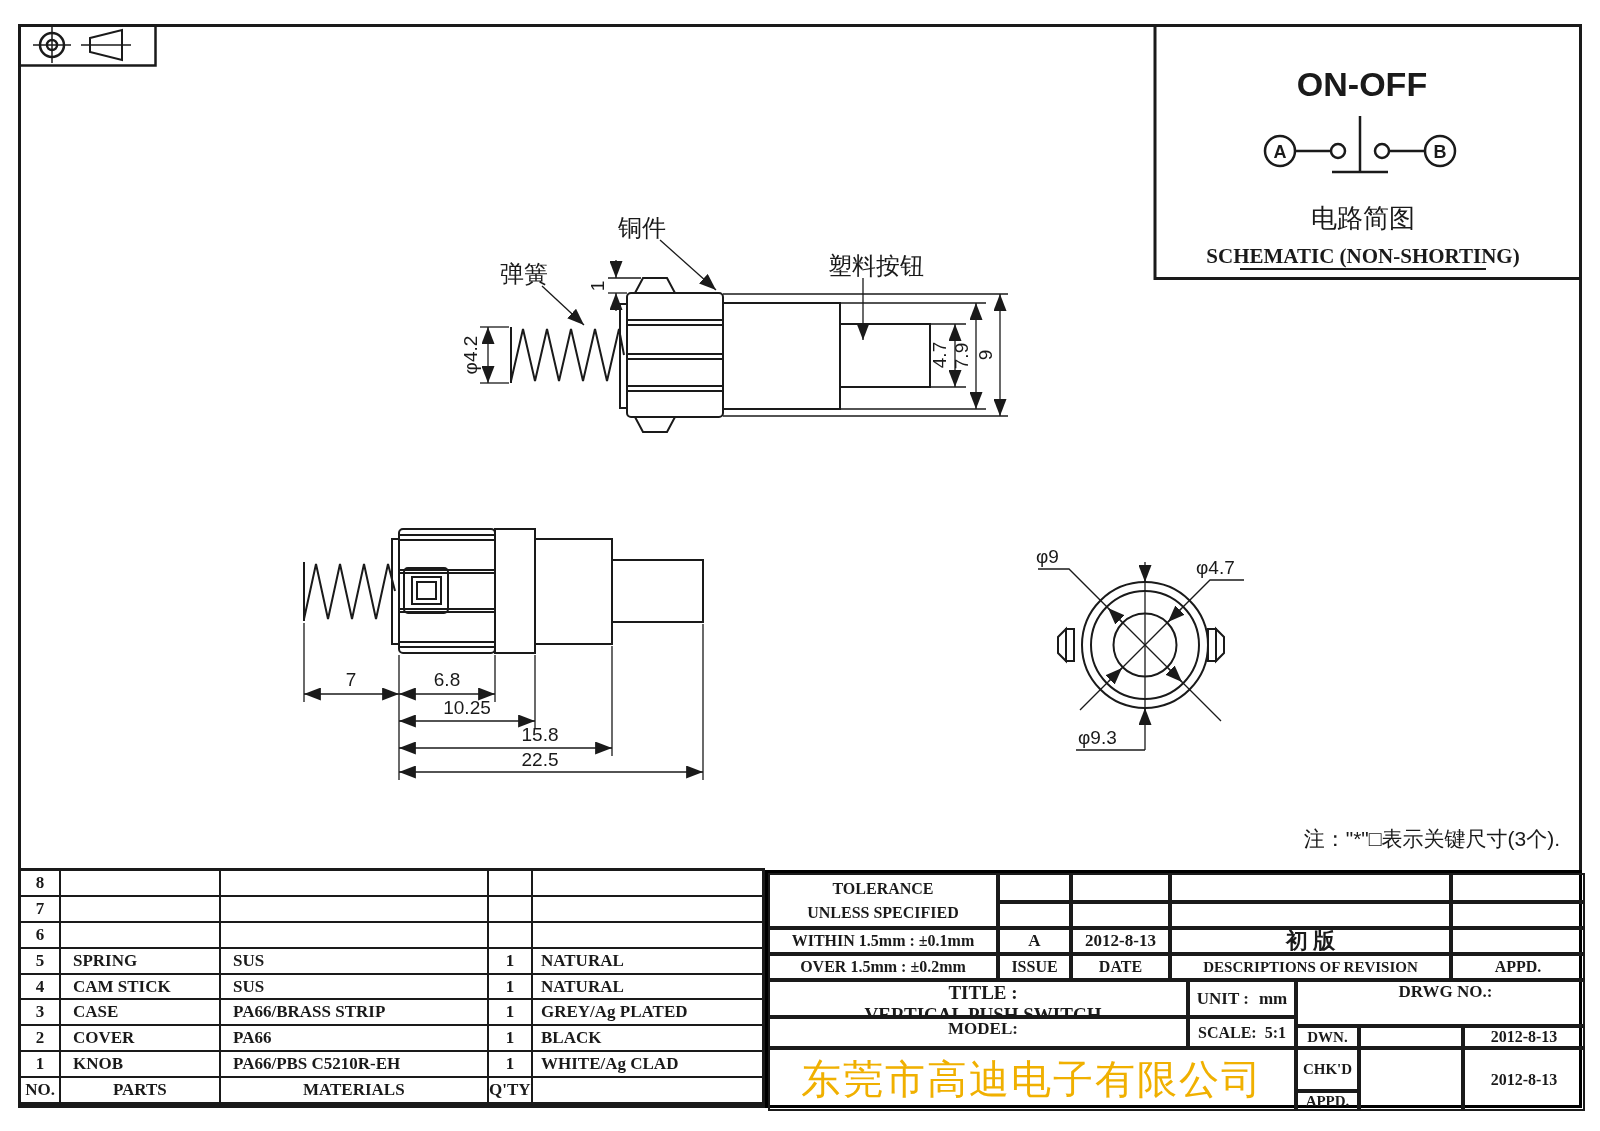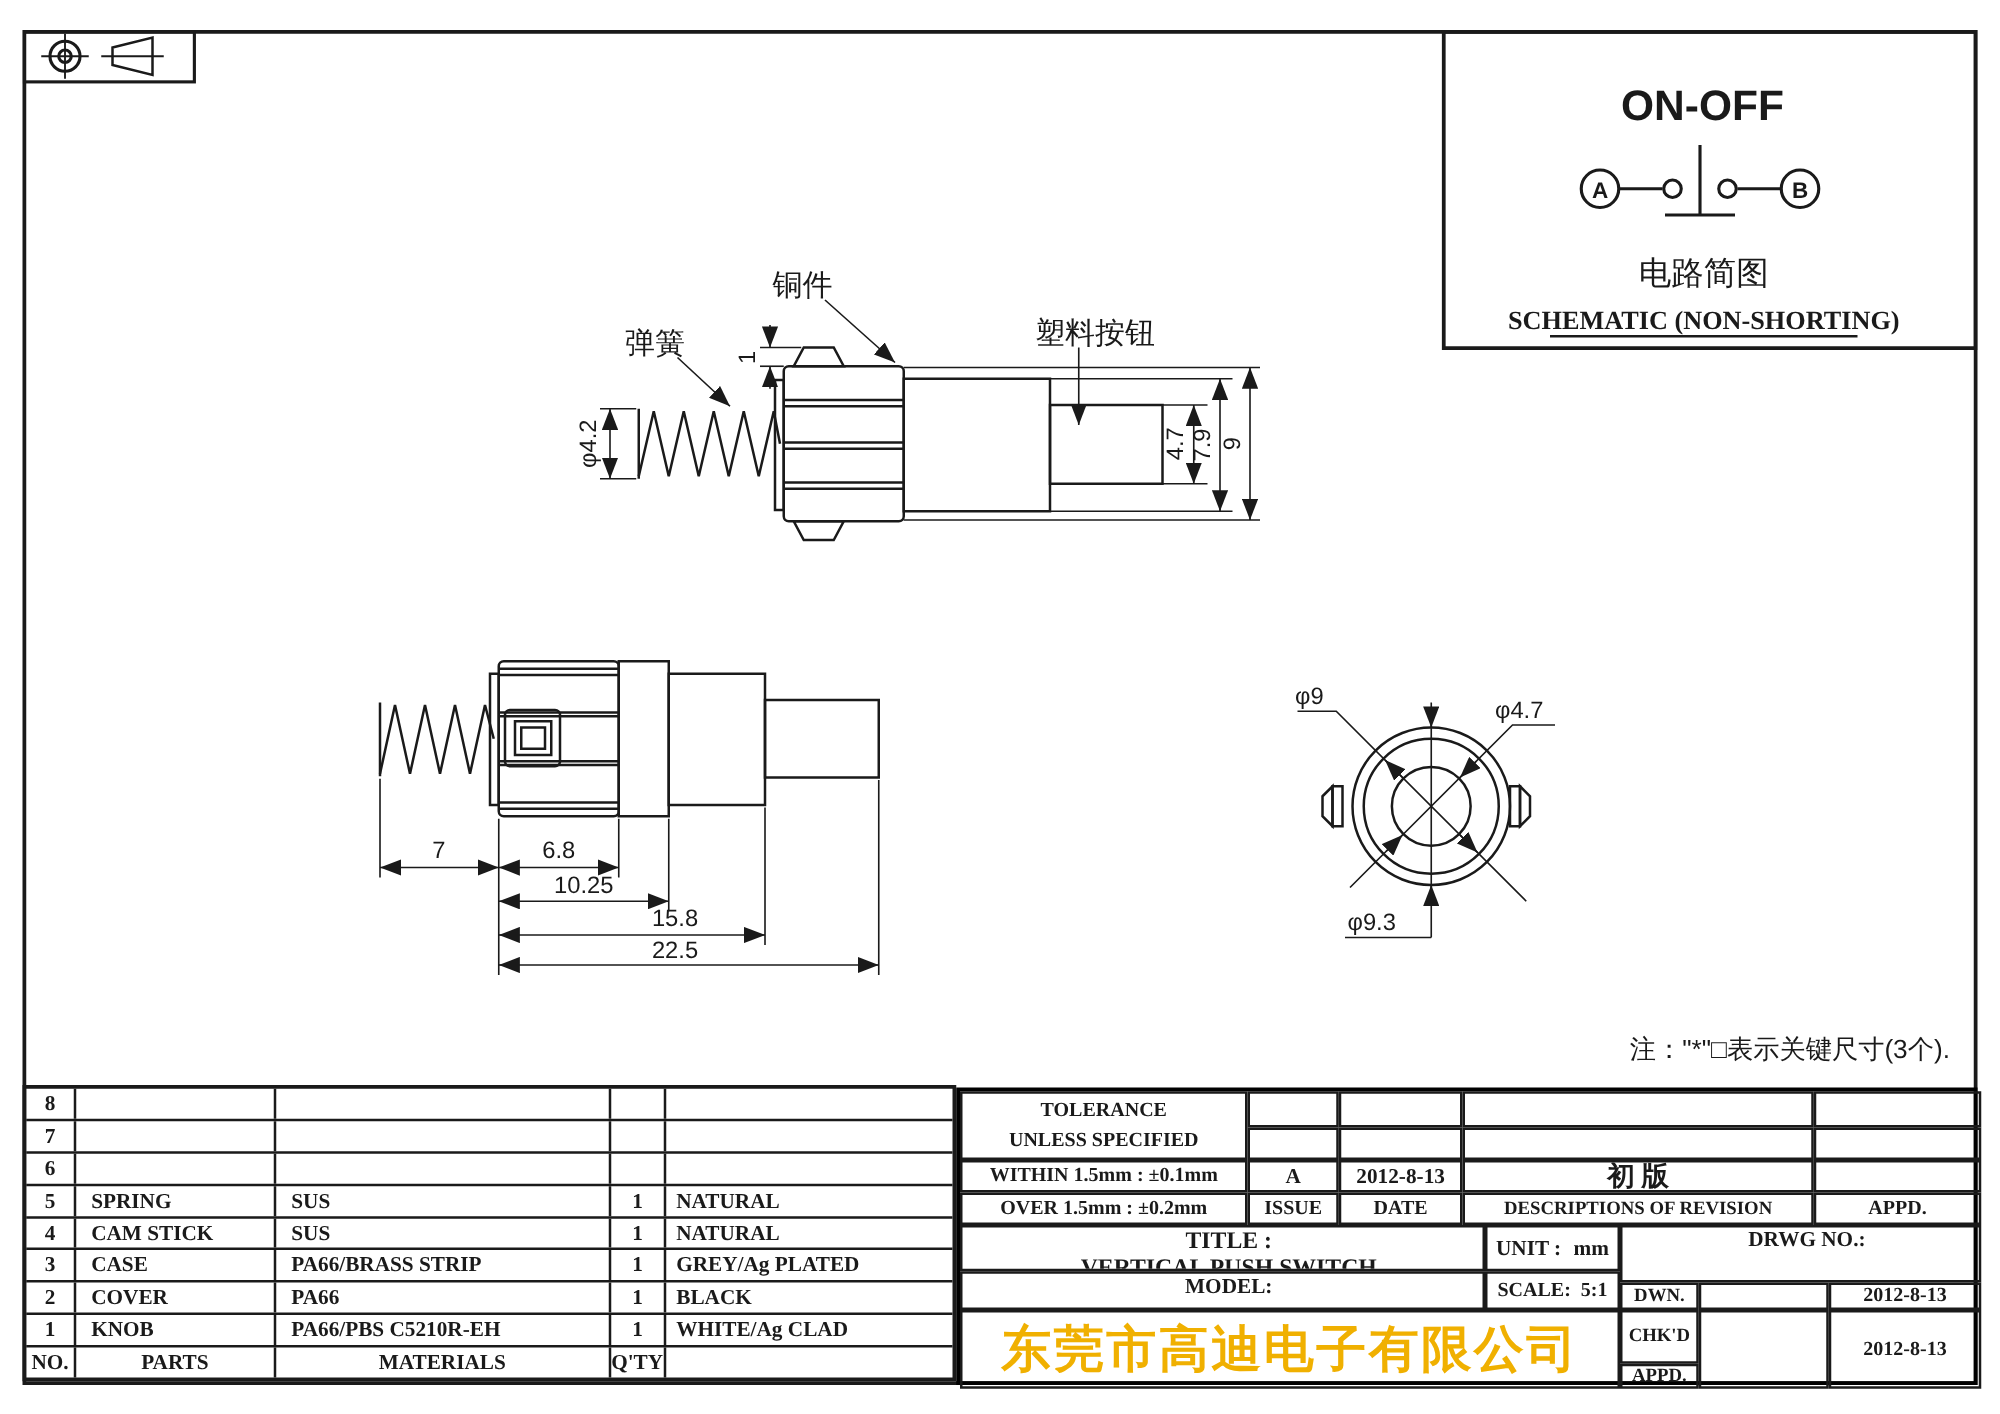--- a/index.html
+++ b/index.html
@@ -29,21 +29,21 @@
 
   
   .rblock{position:absolute;left:765px;top:870px;width:817px;height:238px;
           border:3px solid #000000;box-sizing:border-box;}
   .cell{position:absolute;border:2px solid #1a1a1a;box-sizing:border-box;display:flex;
         align-items:center;justify-content:center;white-space:nowrap;overflow:hidden;
         font-family:"Liberation Serif","DejaVu Serif",serif;font-weight:bold;}
   .cell.left{justify-content:flex-start;padding-left:10px;flex-direction:column;}
   .tol-title{flex-direction:column;font-size:16px;line-height:1.45;}
   .f15{font-size:15px;} .f16{font-size:16px;} .f17{font-size:17px;} .f18{font-size:22px;} .f19{font-size:19px;}
-  .company{font-family:"Liberation Sans","DejaVu Sans",sans-serif;font-weight:bold;
+  .company{font-family:"Liberation Sans","DejaVu Sans",sans-serif;font-weight:normal;
            font-size:40px;letter-spacing:2px;}
 </style>
 </head>
 <body>
 
 <div class="sheet">
   <div class="frame"></div>
 
   <svg style="position:absolute;left:18px;top:24px;" width="1564" height="831" viewBox="0 0 1564 831">
     <defs>

